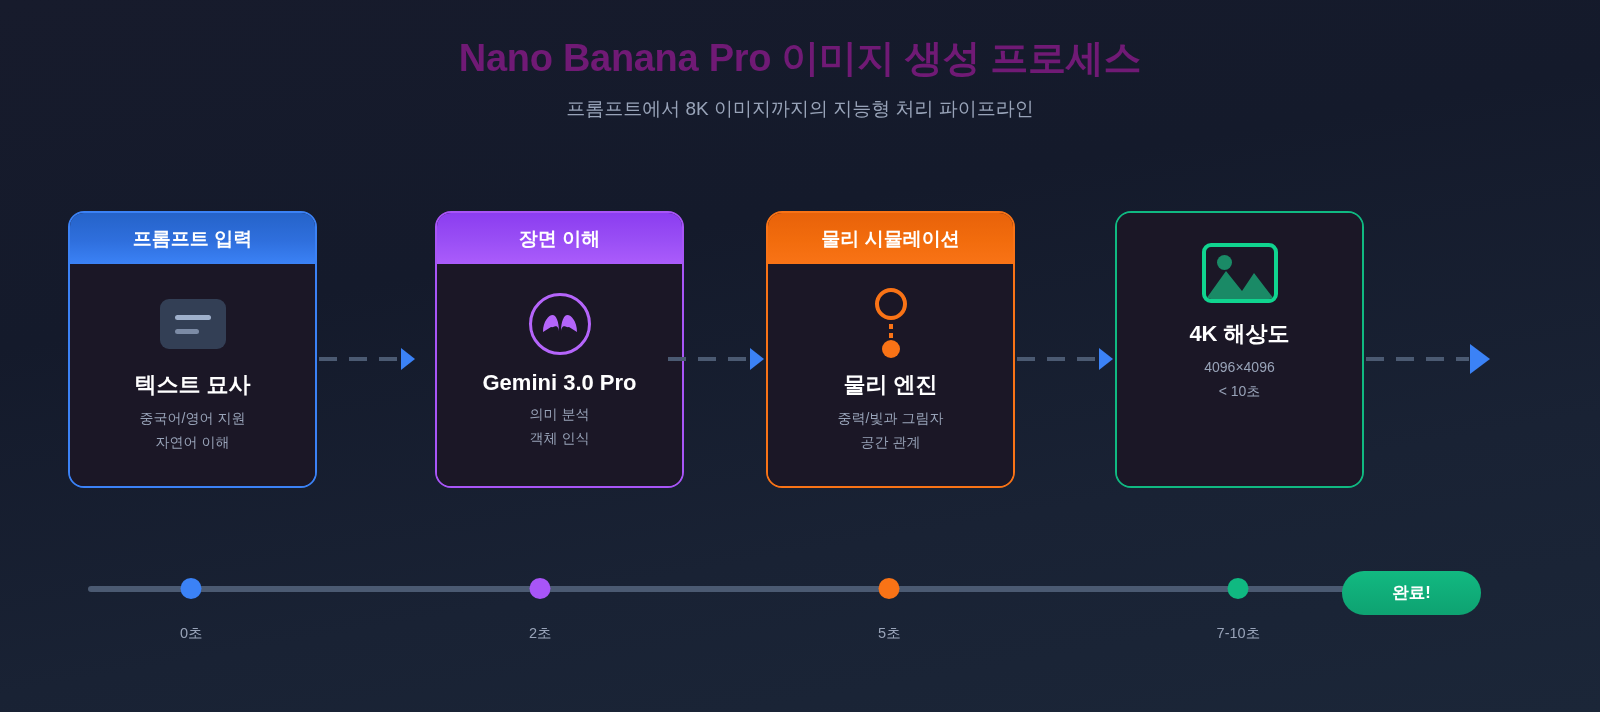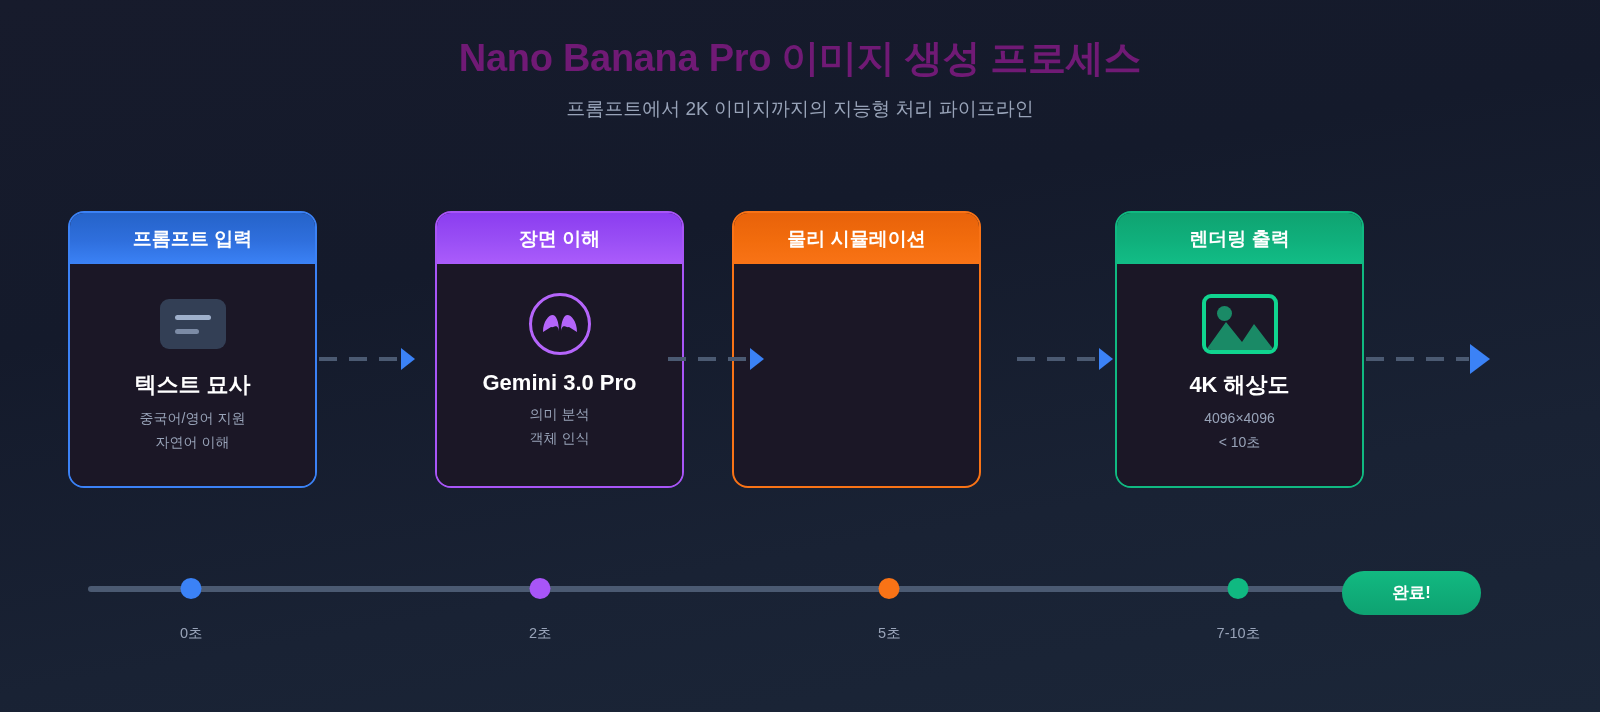--- a/index.html
+++ b/index.html
@@ -92,21 +92,21 @@
   .card-sub {
     font-size: 14px;
     color: #98a3b8;
     margin-top: 8px;
     line-height: 1.55;
   }
 
   
   .card.c0 { left: 0px;    border-color: #3b82f6; }
   .card.c1 { left: 367px;  border-color: #a855f7; }
-  .card.c2 { left: 664px;  border-color: #f97316; }
+  .card.c2 { left: 698px;  border-color: #f97316; }
   .card.c3 { left: 1047px; border-color: #10b981; }
 
   .card.c0 .card-head { background: linear-gradient(180deg, #2563c9 0%, #2f6fdd 55%, #3b82f6 100%); }
   .card.c1 .card-head { background: linear-gradient(180deg, #8b3df0 0%, #9a4ff5 55%, #ab5cfb 100%); }
   .card.c2 .card-head { background: linear-gradient(180deg, #e8620a 0%, #f26c0d 55%, #f97316 100%); }
   .card.c3 .card-head { background: linear-gradient(180deg, #0fa371 0%, #10b07c 55%, #12bd86 100%); }
 
   
   .conn {
     position: absolute;
@@ -251,21 +251,21 @@
     display: flex;
     align-items: center;
     justify-content: center;
   }
 </style>
 </head>
 <body>
 
 <div class="header">
   <div class="title">Nano Banana Pro 이미지 생성 프로세스</div>
-  <div class="subtitle">프롬프트에서 2K 이미지까지의 지능형 처리 파이프라인</div>
+  <div class="subtitle">프롬프트에서 8K 이미지까지의 지능형 처리 파이프라인</div>
 </div>
 
 <div class="pipeline">
 
   <div class="card c0">
     <div class="card-head">프롬프트 입력</div>
     <div class="card-body">
       <div class="icon-wrap">
         <div class="icon-text">
           <div class="bar1"></div>
@@ -290,24 +290,35 @@
         </div>
       </div>
       <div class="card-main">Gemini 3.0 Pro</div>
       <div class="card-sub">의미 분석</div>
       <div class="card-sub" style="margin-top:2px">객체 인식</div>
     </div>
   </div>
 
   <div class="card c2">
     <div class="card-head">물리 시뮬레이션</div>
+    <div class="card-body">
+      <div class="icon-wrap">
+        <div class="icon-phys">
+          <div class="ring"></div>
+          <div class="stem"></div>
+          <div class="ball"></div>
+        </div>
+      </div>
+      <div class="card-main">물리 엔진</div>
+      <div class="card-sub">중력/빛과 그림자</div>
+      <div class="card-sub" style="margin-top:2px">공간 관계</div>
+    </div>
   </div>
 
   <div class="card c3">
-    <div class="card-head">렌더링 출력</div>
     <div class="card-body">
       <div class="icon-wrap">
         <div class="icon-img">
           <div class="sun"></div>
           <svg width="68" height="52" viewBox="0 0 68 52" style="position:absolute;bottom:0;left:0">
             <path d="M0 52 L20 24 L36 44 L48 26 L68 52 Z" fill="#1a8a66"></path>
           </svg>
         </div>
       </div>
       <div class="card-main">4K 해상도</div>

